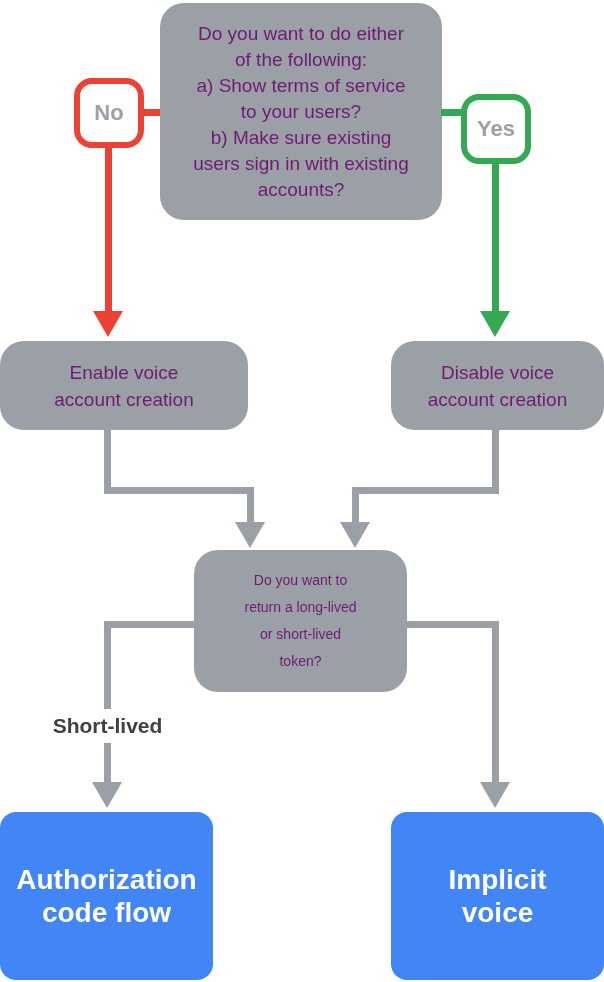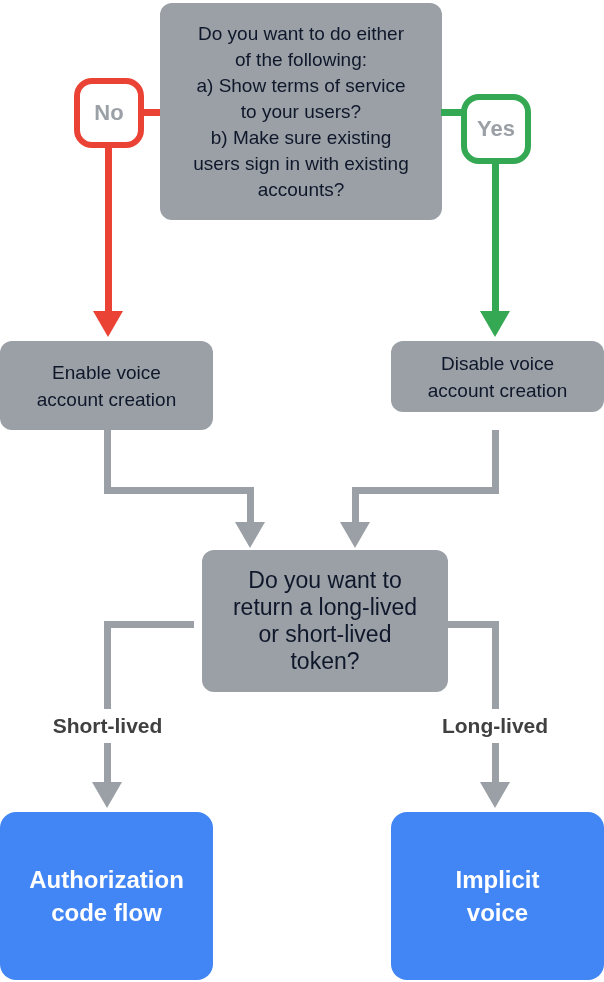--- a/index.html
+++ b/index.html
@@ -1,32 +1,32 @@
 <!DOCTYPE html>
 <html><head>
 <meta charset="utf-8">
 <style>
   html,body{margin:0;padding:0;background:#ffffff;}
   #canvas{
     position:relative;width:604px;height:982px;margin:0 auto;background:#ffffff;
     font-family:"Liberation Sans","DejaVu Sans",sans-serif;overflow:hidden;
   }
   .node{
-    position:absolute;background:#9AA0A6;border-radius:12px;color:#0f172a;
+    position:absolute;background:#9AA0A6;border-radius:24px;color:#701a75;
     display:flex;align-items:center;justify-content:center;text-align:center;
     white-space:pre-line;
   }
   .node.q-top{left:160px;top:3px;width:282px;height:217px;font-size:19px;line-height:26px;}
-  .node.enable{left:0px;top:341px;width:213px;height:89px;font-size:19px;line-height:27px;}
-  .node.disable{left:391px;top:341px;width:213px;height:71px;font-size:19px;line-height:27px;}
-  .node.q-mid{left:194px;top:550px;width:246px;height:142px;font-size:23px;line-height:27px;margin-left:8px;}
+  .node.enable{left:0px;top:341px;width:248px;height:89px;font-size:19px;line-height:27px;}
+  .node.disable{left:391px;top:341px;width:213px;height:89px;font-size:19px;line-height:27px;}
+  .node.q-mid{left:194px;top:550px;width:213px;height:142px;font-size:14px;line-height:27px;}
   .result{
     position:absolute;background:#4285F4;border-radius:16px;color:#ffffff;
     display:flex;align-items:center;justify-content:center;text-align:center;
-    white-space:pre-line;font-weight:700;font-size:24px;line-height:33px;
+    white-space:pre-line;font-weight:700;font-size:28px;line-height:33px;
     top:812px;width:213px;height:168px;
   }
   .result.auth{left:0px;}
   .result.implicit{left:391px;}
   .badge{
     position:absolute;top:78px;width:70px;height:70px;box-sizing:border-box;
     background:#ffffff;border:6px solid #f9a8d4;border-radius:18px;
     display:flex;align-items:center;justify-content:center;
     color:#9AA0A6;font-weight:700;font-size:22px;z-index:3;
   }
@@ -94,20 +94,19 @@
 token?</div>
 
   <div class="edge" style="left:104px;top:621px;width:90px;height:7px;"></div>
   <div class="edge" style="left:104px;top:621px;width:7px;height:164px;"></div>
   <div class="arrow" style="left:92px;top:782px;"></div>
   <div class="tag short">Short-lived</div>
 
   <div class="edge" style="left:407px;top:621px;width:92px;height:7px;"></div>
   <div class="edge" style="left:492px;top:621px;width:7px;height:164px;"></div>
   <div class="arrow" style="left:480px;top:782px;"></div>
-  <div class="tag long">Long-lived</div>
 
   <div class="result auth">Authorization
 code flow</div>
   <div class="result implicit">Implicit
 voice</div>
 
 </div>
 
 </body></html>

